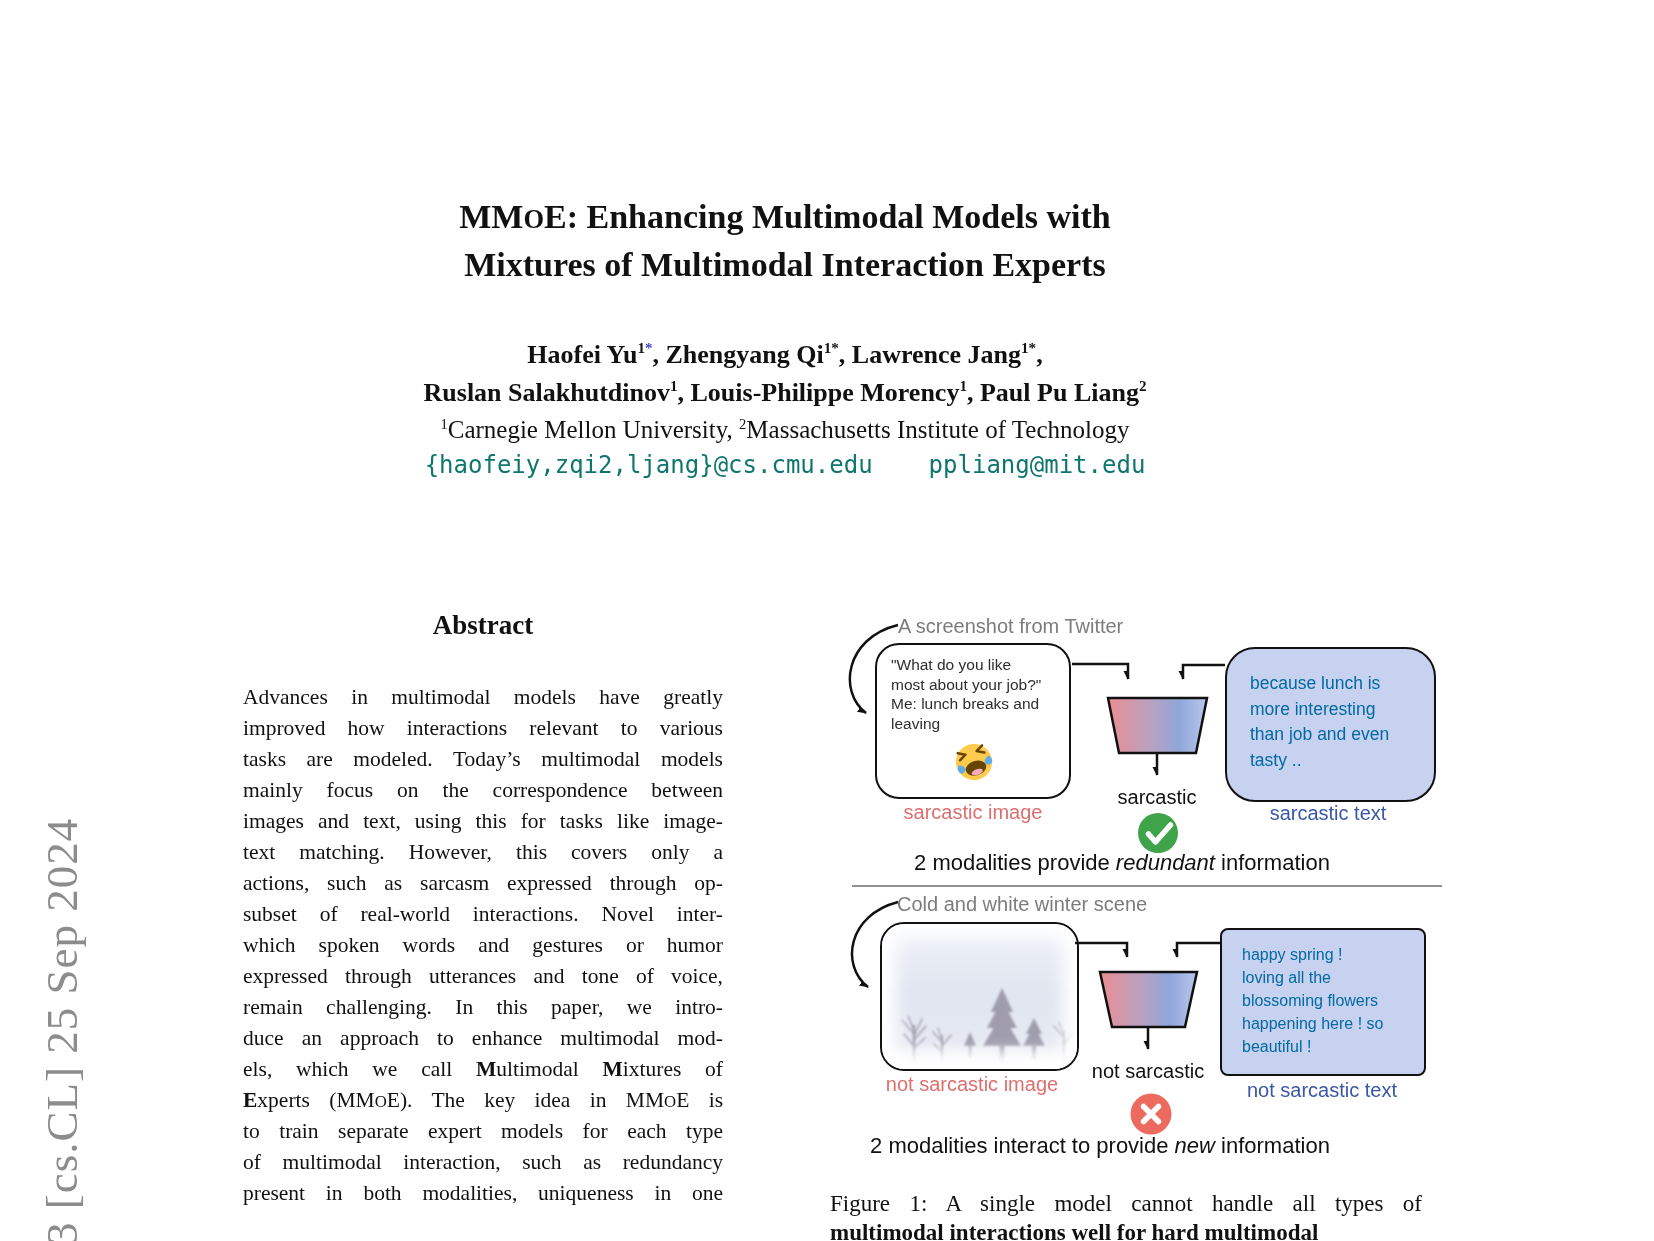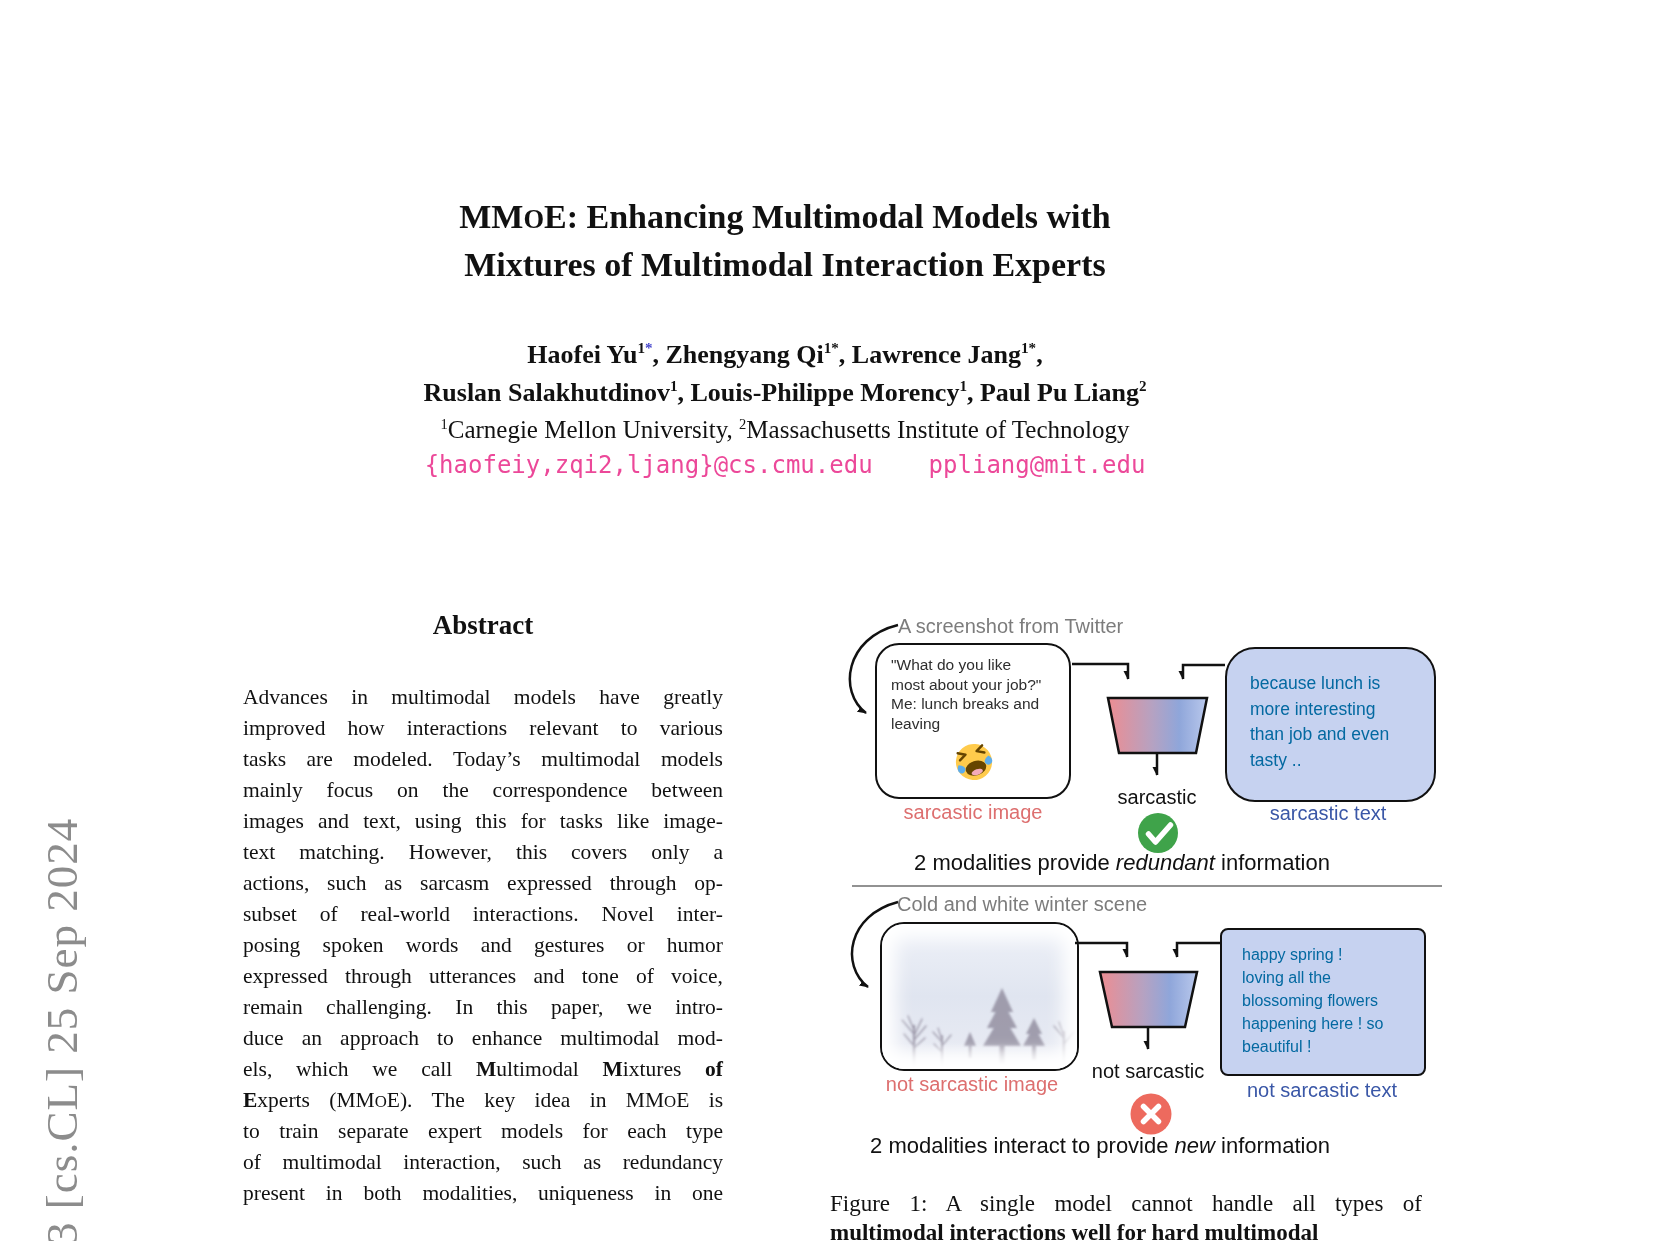--- a/index.html
+++ b/index.html
@@ -12,21 +12,21 @@
   #stamp{left:-228px;top:928px;width:580px;height:54px;line-height:54px;
          transform:rotate(-90deg);transform-origin:center;
          font-size:45px;letter-spacing:1px;color:#8c8c8c;text-align:left;}
   
   .hline{left:0;width:1570px;text-align:center;}
   #title1{top:198px;font-size:34px;font-weight:bold;}
   #title2{top:246px;font-size:34px;font-weight:bold;}
   #authors1{top:340px;font-size:26px;font-weight:bold;text-align:center;}
   #authors2{top:378px;font-size:26px;font-weight:bold;}
   #affil{top:416px;font-size:25px;}
-  #emails{top:451px;font-size:24px;font-family:"DejaVu Sans Mono","Liberation Mono",monospace;color:#ec4899;}
+  #emails{top:451px;font-size:24px;font-family:"DejaVu Sans Mono","Liberation Mono",monospace;color:#0f766e;}
   #emails span{margin:0 28px;}
   
   #abs-head{left:243px;top:610px;width:480px;text-align:center;font-size:27px;font-weight:bold;}
   #abs-body{left:243px;top:682px;width:480px;font-size:21.5px;}
   .abs-line{text-align:justify;text-align-last:justify;height:31px;line-height:31px;white-space:nowrap;}
   
   .fig, .fig div{font-family:"Liberation Sans","DejaVu Sans",sans-serif;}
   .graylab{font-size:20px;color:#7c7c7c;}
   #twit-label{left:898px;top:615px;}
   #winter-label{left:897px;top:893px;}
@@ -86,25 +86,25 @@
   <div id="abs-head" class="abs">Abstract</div>
   <div id="abs-body" class="abs">
       <div class="abs-line"><span>Advances in multimodal models have greatly</span></div>
       <div class="abs-line"><span>improved how interactions relevant to various</span></div>
       <div class="abs-line"><span>tasks are modeled. Today’s multimodal models</span></div>
       <div class="abs-line"><span>mainly focus on the correspondence between</span></div>
       <div class="abs-line"><span>images and text, using this for tasks like image-</span></div>
       <div class="abs-line"><span>text matching. However, this covers only a</span></div>
       <div class="abs-line"><span>actions, such as sarcasm expressed through op-</span></div>
       <div class="abs-line"><span>subset of real-world interactions. Novel inter-</span></div>
-      <div class="abs-line"><span>posing spoken words and gestures or humor</span></div>
+      <div class="abs-line"><span>which spoken words and gestures or humor</span></div>
       <div class="abs-line"><span>expressed through utterances and tone of voice,</span></div>
       <div class="abs-line"><span>remain challenging. In this paper, we intro-</span></div>
       <div class="abs-line"><span>duce an approach to enhance multimodal mod-</span></div>
-      <div class="abs-line"><span>els, which we call </span><span style="font-weight: bold;">M</span><span>ultimodal </span><span style="font-weight: bold;">M</span><span>ixtures </span><span style="font-weight: bold; margin-top: 8px;">of</span></div>
+      <div class="abs-line"><span>els, which we call </span><span style="font-weight: bold;">M</span><span>ultimodal </span><span style="font-weight: bold;">M</span><span>ixtures </span><span style="font-weight: normal; margin-top: 8px;">of</span></div>
       <div class="abs-line"><span style="font-weight: bold;">E</span><span>xperts (</span><span>MM</span><span class="sc">O</span><span>E). The key idea in </span><span>MM</span><span class="sc">O</span><span>E is</span></div>
       <div class="abs-line"><span>to train separate expert models for each type</span></div>
       <div class="abs-line"><span>of multimodal interaction, such as redundancy</span></div>
       <div class="abs-line"><span>present in both modalities, uniqueness in one</span></div>
     </div>
 
   <div class="fig">
     <div id="twit-label" class="abs graylab">A screenshot from Twitter</div>
 
     <div id="tweet-card" class="abs card">

